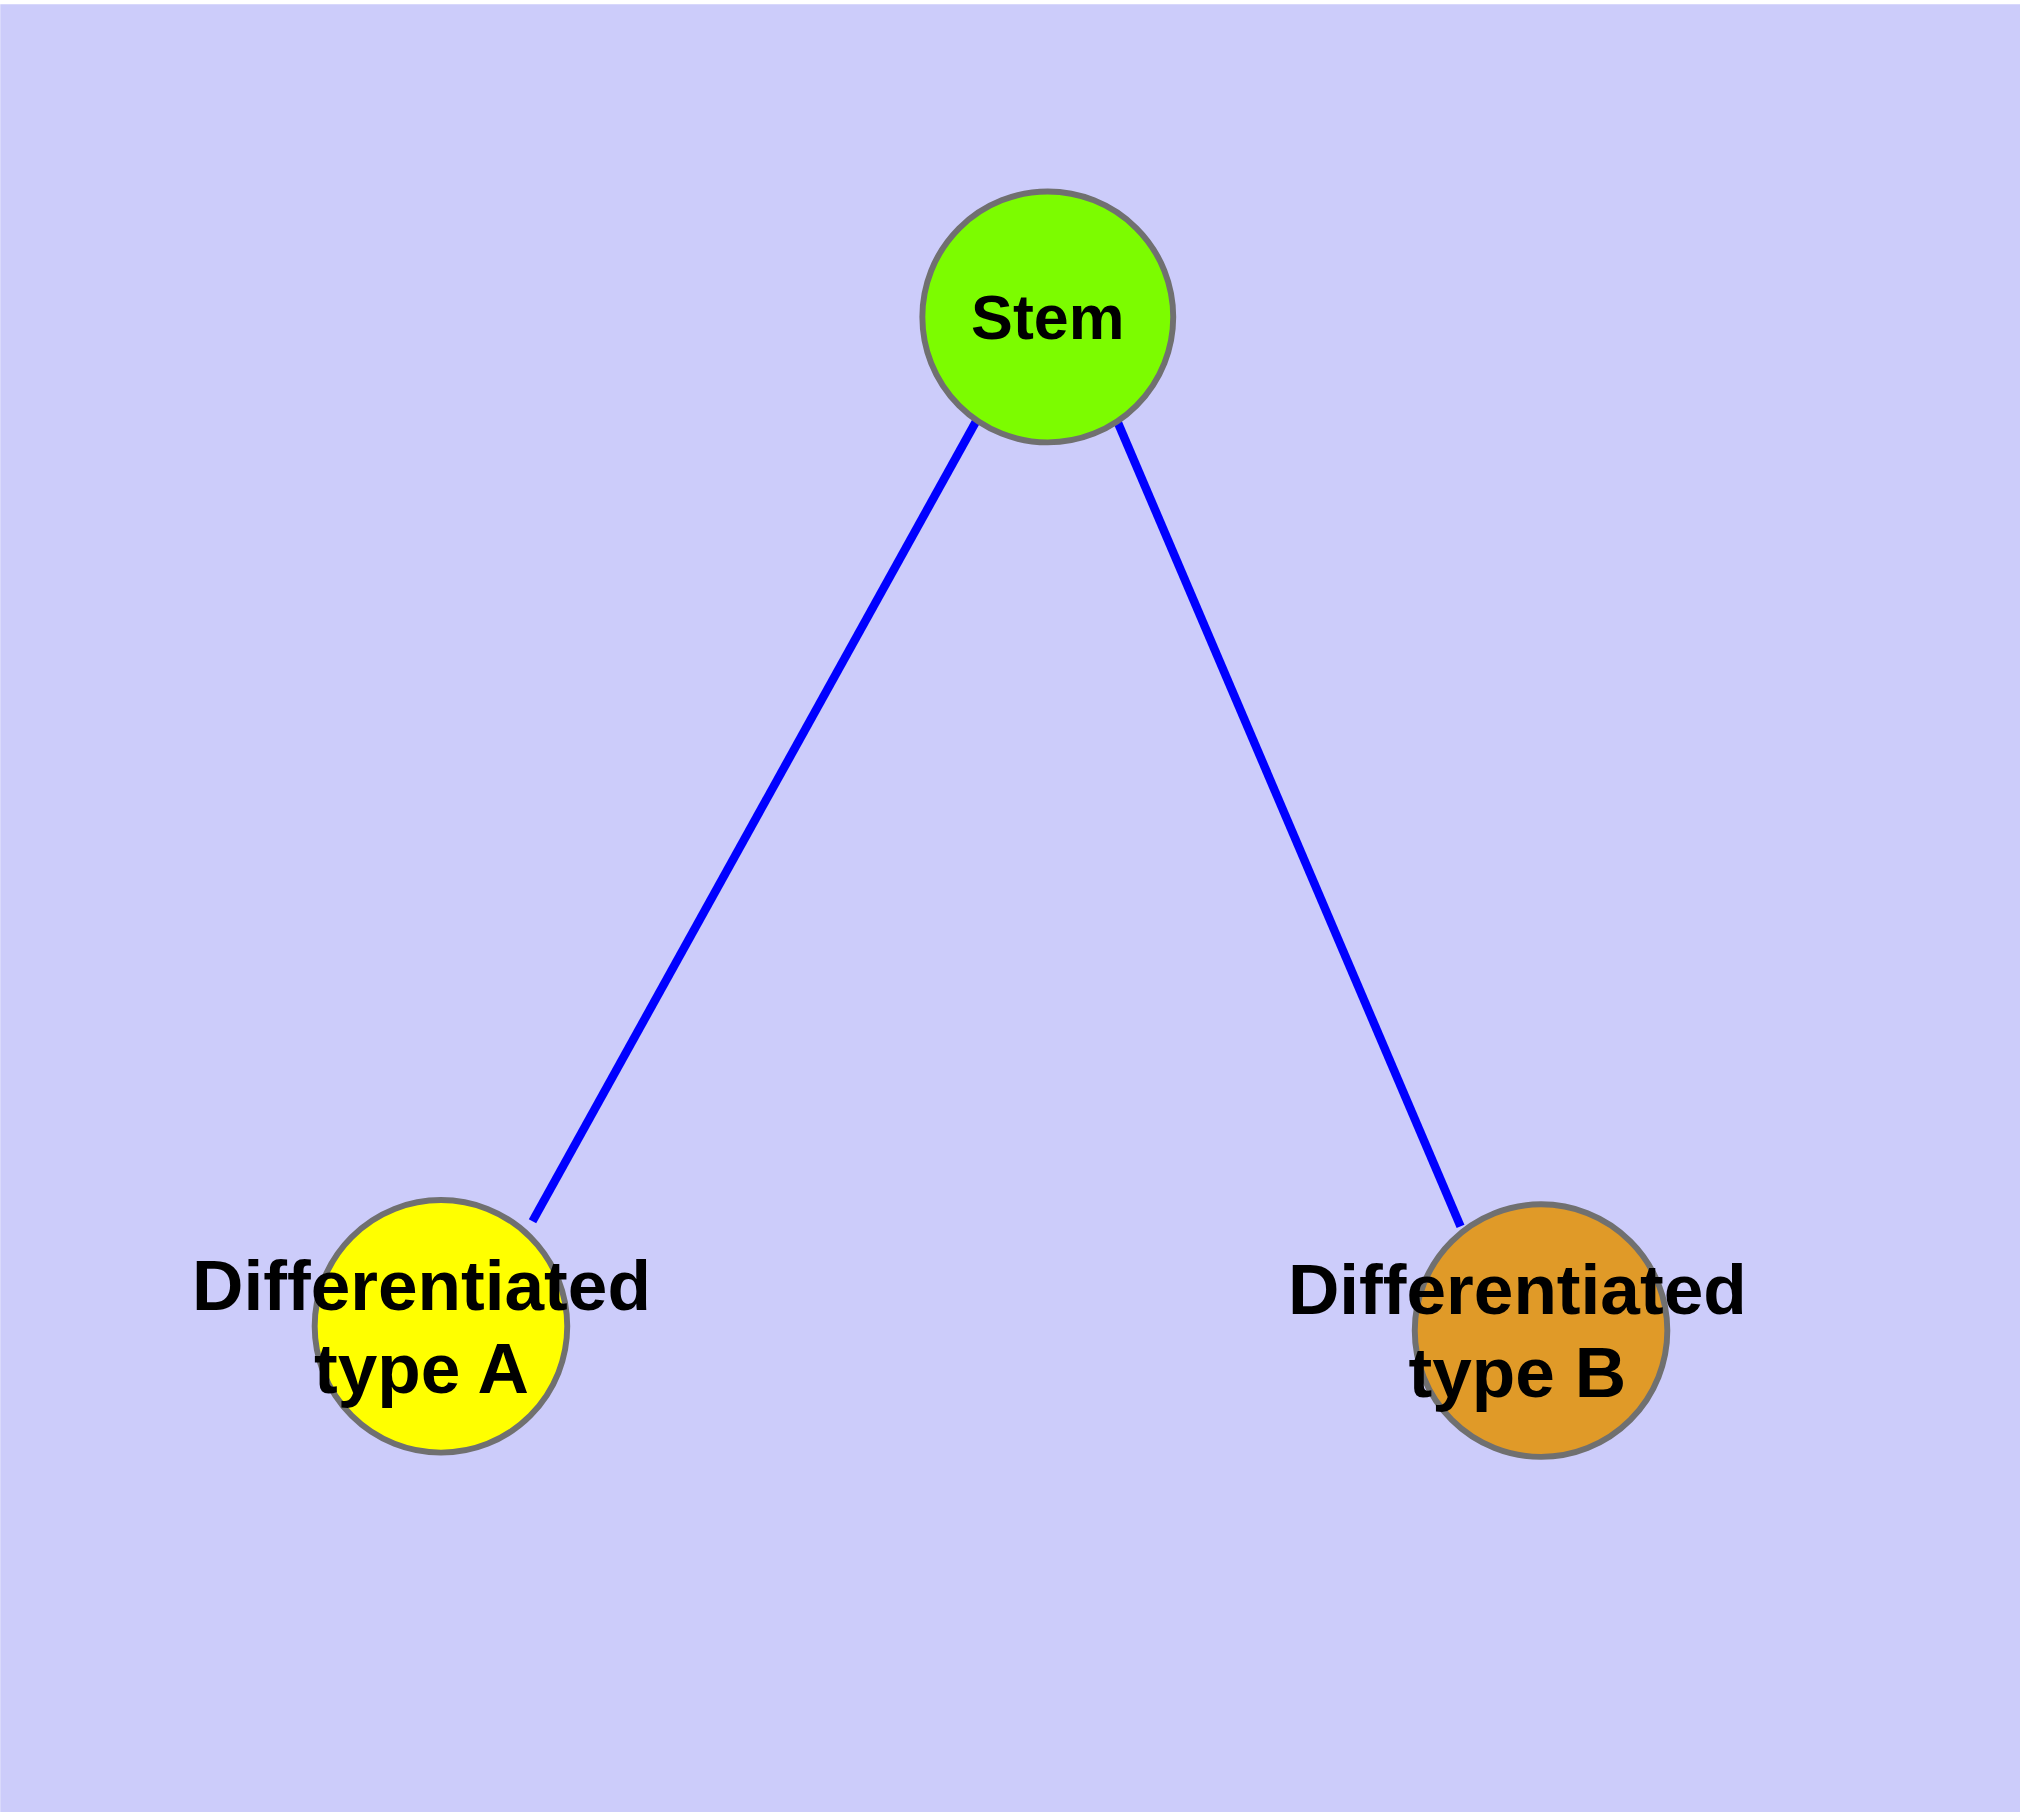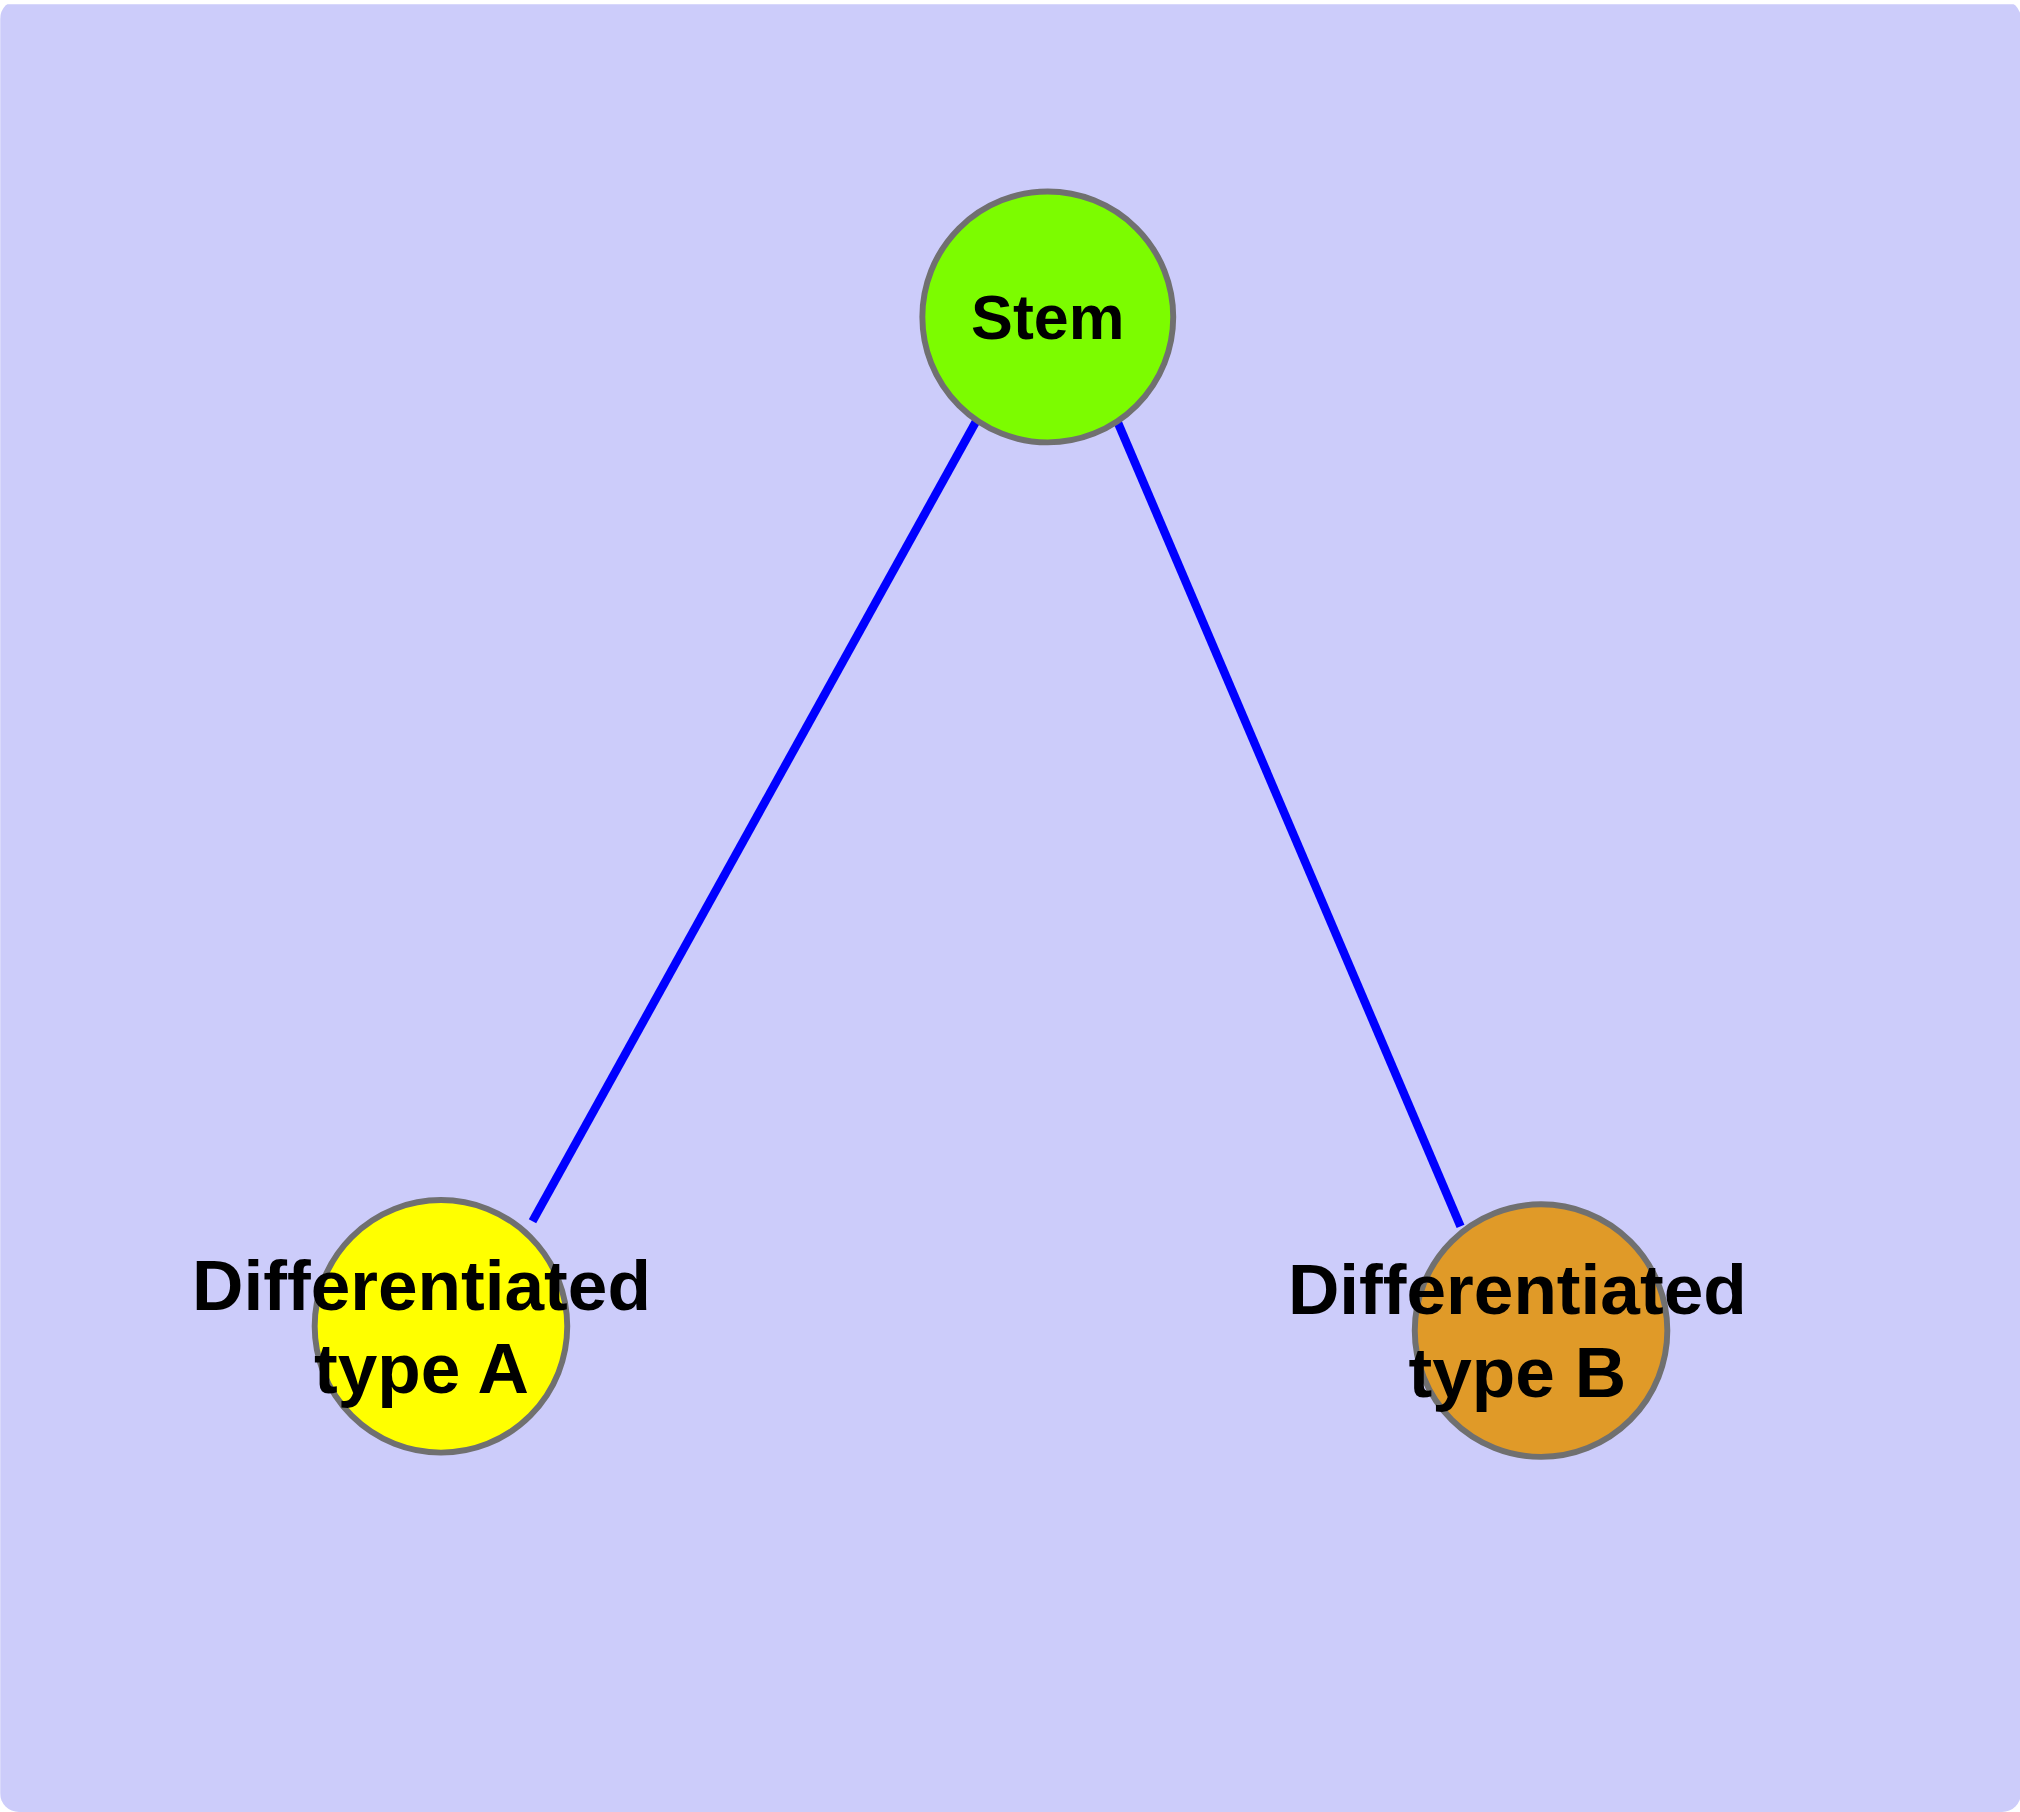--- a/index.html
+++ b/index.html
@@ -8,21 +8,20 @@
     padding: 0;
     background: #ffffff;
   }
   #canvas-root {
     position: relative;
     width: 2021px;
     height: 1812px;
     overflow: hidden;
     background: #ffffff;
     font-family: "Liberation Sans", "DejaVu Sans", sans-serif;
-    border-radius: 19px;
   }
   #graph-svg {
     position: absolute;
     left: 0;
     top: 0;
     width: 2021px;
     height: 1812px;
     display: block;
   }
   .node-label-text {

